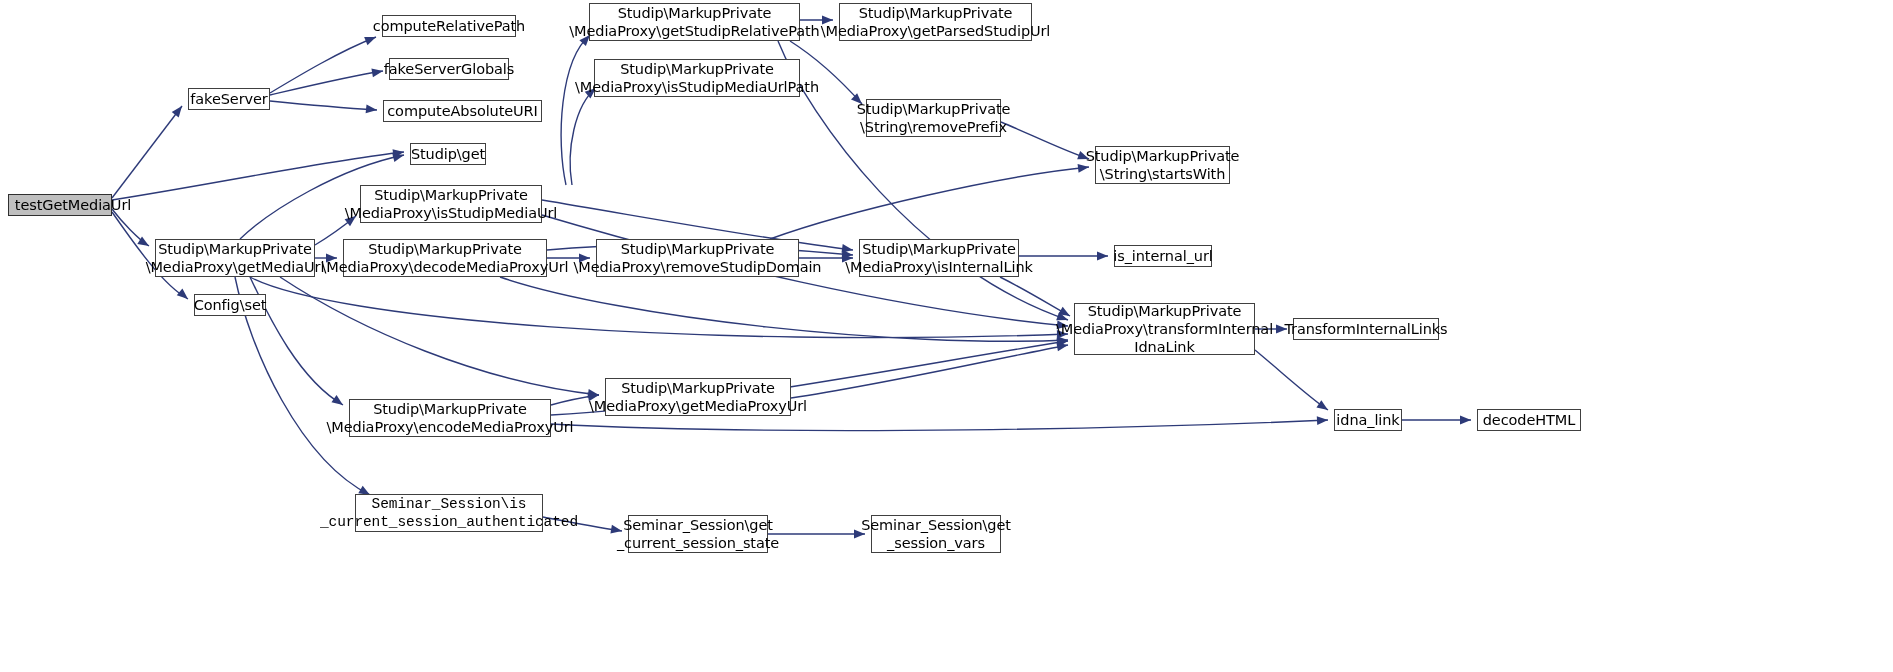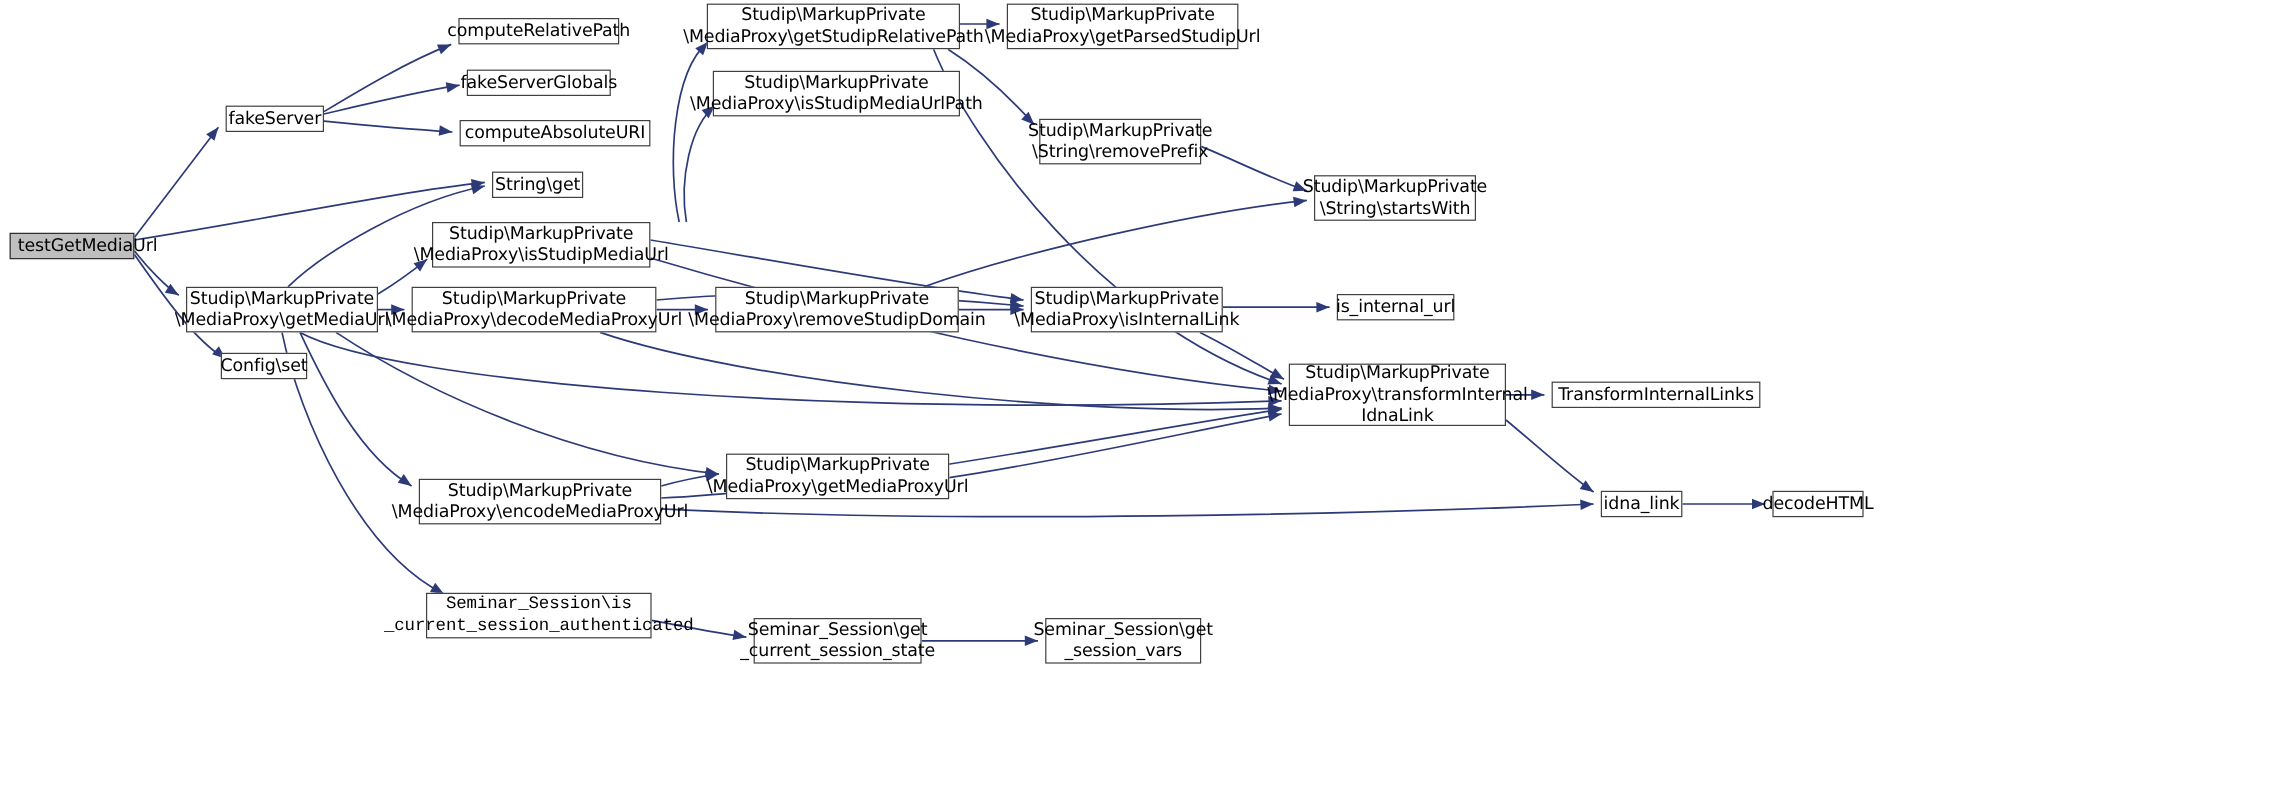--- a/index.html
+++ b/index.html
@@ -128,53 +128,53 @@
       <polygon points="0,0 -11,-4.4 -11,4.4" fill="#2d3a78" transform="translate(622,531) rotate(10)"></polygon>
       <path d="M 768 534 L 865 534" fill="none" stroke="#2d3a78" stroke-width="1.4"></path>
       <polygon points="0,0 -11,-4.4 -11,4.4" fill="#2d3a78" transform="translate(865,534) rotate(0)"></polygon>
     </svg>
   <div id="node-layer">
       <div class="node root" style="left: 8px; top: 194px; width: 104px; height: 22px; padding-left: 26px;"><span class="node-label">testGetMediaUrl</span></div>
       <div class="node" style="left: 188px; top: 88px; width: 82px; height: 22px;"><span class="node-label">fakeServer</span></div>
       <div class="node" style="left: 382px; top: 15px; width: 134px; height: 22px;"><span class="node-label">computeRelativePath</span></div>
       <div class="node" style="left: 389px; top: 58px; width: 120px; height: 22px;"><span class="node-label">fakeServerGlobals</span></div>
       <div class="node" style="left: 383px; top: 100px; width: 159px; height: 22px;"><span class="node-label">computeAbsoluteURI</span></div>
-      <div class="node" style="left: 410px; top: 143px; width: 76px; height: 22px;"><span class="node-label">String\get</span></div>
+      <div class="node" style="left: 410px; top: 143px; width: 76px; height: 22px;"><span class="node-label">Studip\get</span></div>
       <div class="node" style="left: 360px; top: 185px; width: 182px; height: 38px;"><span class="node-label">Studip\MarkupPrivate
 \MediaProxy\isStudipMediaUrl</span></div>
       <div class="node" style="left: 155px; top: 239px; width: 160px; height: 38px;"><span class="node-label">Studip\MarkupPrivate
 \MediaProxy\getMediaUrl</span></div>
-      <div class="node" style="left: 184px; top: 294px; width: 72px; height: 22px;"><span class="node-label">Config\set</span></div>
+      <div class="node" style="left: 194px; top: 294px; width: 72px; height: 22px;"><span class="node-label">Config\set</span></div>
       <div class="node" style="left: 343px; top: 239px; width: 204px; height: 38px;"><span class="node-label">Studip\MarkupPrivate
 \MediaProxy\decodeMediaProxyUrl</span></div>
       <div class="node" style="left: 589px; top: 3px; width: 211px; height: 38px;"><span class="node-label">Studip\MarkupPrivate
 \MediaProxy\getStudipRelativePath</span></div>
       <div class="node" style="left: 594px; top: 59px; width: 206px; height: 38px;"><span class="node-label">Studip\MarkupPrivate
 \MediaProxy\isStudipMediaUrlPath</span></div>
       <div class="node" style="left: 839px; top: 3px; width: 193px; height: 38px;"><span class="node-label">Studip\MarkupPrivate
 \MediaProxy\getParsedStudipUrl</span></div>
       <div class="node" style="left: 866px; top: 99px; width: 135px; height: 38px;"><span class="node-label">Studip\MarkupPrivate
 \String\removePrefix</span></div>
       <div class="node" style="left: 1095px; top: 146px; width: 135px; height: 38px;"><span class="node-label">Studip\MarkupPrivate
 \String\startsWith</span></div>
       <div class="node" style="left: 596px; top: 239px; width: 203px; height: 38px;"><span class="node-label">Studip\MarkupPrivate
 \MediaProxy\removeStudipDomain</span></div>
       <div class="node" style="left: 859px; top: 239px; width: 160px; height: 38px;"><span class="node-label">Studip\MarkupPrivate
 \MediaProxy\isInternalLink</span></div>
       <div class="node" style="left: 1114px; top: 245px; width: 98px; height: 22px;"><span class="node-label">is_internal_url</span></div>
       <div class="node" style="left: 1074px; top: 303px; width: 181px; height: 52px;"><span class="node-label">Studip\MarkupPrivate
 \MediaProxy\transformInternal
 IdnaLink</span></div>
-      <div class="node" style="left: 1293px; top: 318px; width: 174px; height: 22px; text-align: right;"><span class="node-label">TransformInternalLinks</span></div>
+      <div class="node" style="left: 1293px; top: 318px; width: 146px; height: 22px; text-align: right;"><span class="node-label">TransformInternalLinks</span></div>
       <div class="node" style="left: 605px; top: 378px; width: 186px; height: 38px;"><span class="node-label">Studip\MarkupPrivate
 \MediaProxy\getMediaProxyUrl</span></div>
       <div class="node" style="left: 349px; top: 399px; width: 202px; height: 38px;"><span class="node-label">Studip\MarkupPrivate
 \MediaProxy\encodeMediaProxyUrl</span></div>
       <div class="node" style="left: 1334px; top: 409px; width: 68px; height: 22px;"><span class="node-label">idna_link</span></div>
-      <div class="node" style="left: 1477px; top: 409px; width: 76px; height: 22px;"><span class="node-label">decodeHTML</span></div>
+      <div class="node" style="left: 1477px; top: 409px; width: 104px; height: 22px;"><span class="node-label">decodeHTML</span></div>
       <div class="node" style="left: 355px; top: 494px; width: 188px; height: 38px; font-family: Liberation Mono, monospace;"><span class="node-label">Seminar_Session\is
 _current_session_authenticated</span></div>
       <div class="node" style="left: 628px; top: 515px; width: 140px; height: 38px;"><span class="node-label">Seminar_Session\get
 _current_session_state</span></div>
       <div class="node" style="left: 871px; top: 515px; width: 130px; height: 38px;"><span class="node-label">Seminar_Session\get
 _session_vars</span></div>
     </div>
 </div>
 
 </body></html>

